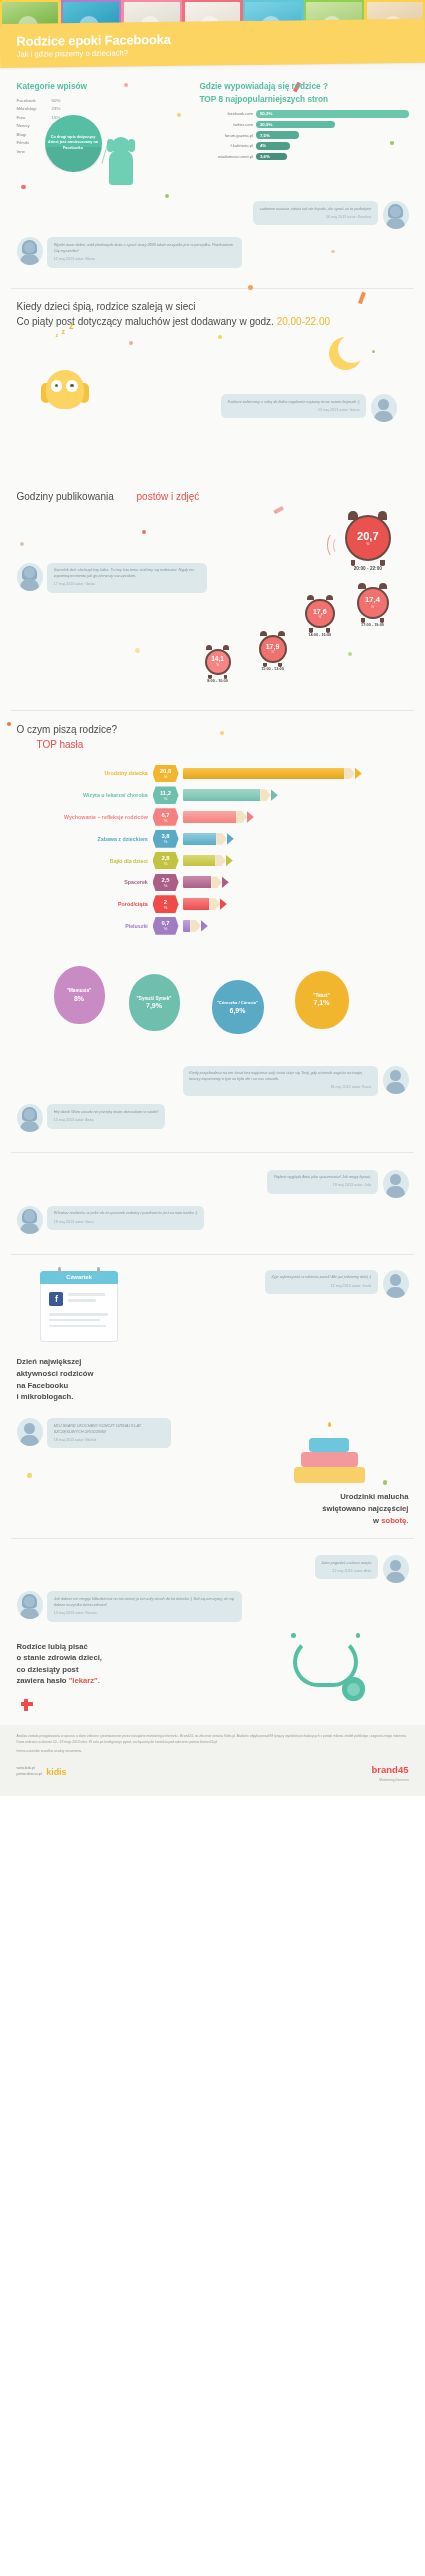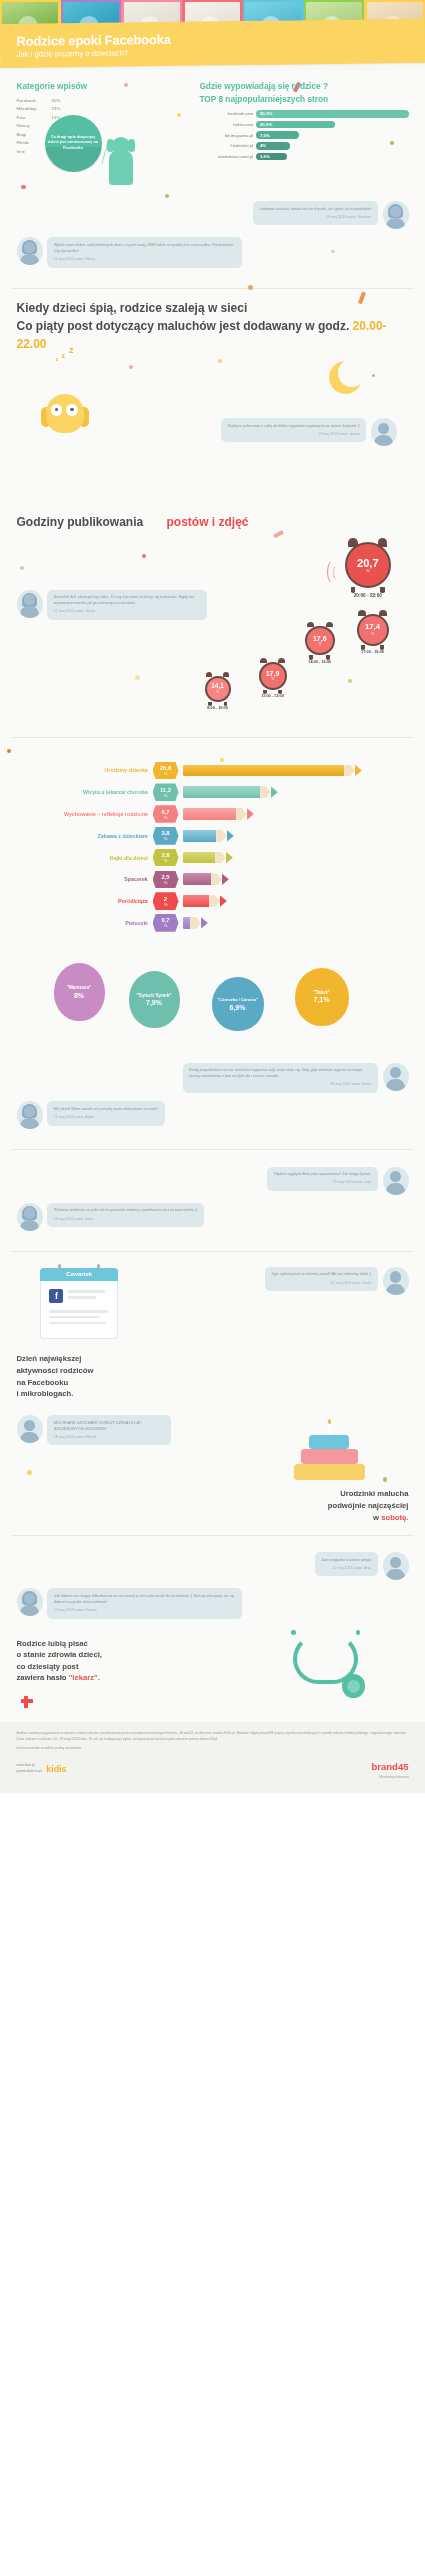--- a/index.html
+++ b/index.html
@@ -34,21 +34,21 @@
     background: #fcd462; padding: 9.5px 0 8.3px 16.5px;
     transform: rotate(-0.7deg); transform-origin: left center;
     box-shadow: 0 0.6px 1.8px rgba(0,0,0,.07);
   }
   .titleband h1 { font-size: 13px; font-weight: bold; color: #ffffff; letter-spacing: -0.2px; }
   .titleband h2 { font-size: 7.7px; font-weight: normal; color: #ffffff; margin-top: 1.8px; }
 
   
   .section { position: relative; padding: 10.6px 16.5px 11.8px 16.5px; }
   .sep { height:0.6px; background:#e8e8e4; margin:0 10.6px; }
-  h3.head { font-size: 12px; font-weight: bold; color: #4c4c4c; line-height:1.5; }
+  h3.head { font-size: 10px; font-weight: normal; color: #4c4c4c; line-height:1.5; }
   h3.head .accent-y { color: #f2b52e; }
   h3.head .accent-r { color: #ef4b4b; padding-left: 20px; }
   .green-head { color: #54bfa4; font-size: 8.3px; font-weight: bold; }
 
   
   .dot { position:absolute; border-radius:50%; }
   .bar { position:absolute; border-radius:0.6px; }
 
   
   .s1 { display:flex; gap:5.9px; position:relative; }
@@ -526,20 +526,24 @@
       <div class="dot" style="left:118px;top:144px;width:5.3px;height:5.3px;background:#fae0a4;"></div>
       <div class="dot" style="left:331px;top:148px;width:4.1px;height:4.1px;background:#b9d98a;"></div>
     </div>
   </div>
 
   <div class="sep"></div>
 
   <div class="section">
     <div class="dot" style="left:7px;top:10.6px;width:4.1px;height:4.1px;background:#ee7733;"></div>
     <div class="dot" style="left:220px;top:20px;width:4.1px;height:4.1px;background:#fcd462;"></div>
+    <h3 class="head">
+      <span>O czym piszą rodzice?</span><br>
+      <span class="accent-r">TOP hasła</span>
+    </h3>
 
     <div class="pencils">
       <div class="prow">
         <span class="plbl" style="color:#f2b52e;">Urodziny dziecka</span>
         <span class="hex" style="background:#f2b52e;">
           <span>20,8</span>
           <span class="pc">%</span>
         </span>
         <span class="pencil">
           <span class="shaft" style="width:161px;background:linear-gradient(#f7c44e,#f2b52e 50%,#e0a41f);"></span>
@@ -775,21 +779,21 @@
             <div class="meta">18 maj 2013 autor: Michał</div>
           </div>
         </div>
       </div>
       <div class="dot" style="left:10.6px;top:59px;width:4.7px;height:4.7px;background:#fcd462;"></div>
       <div class="dot" style="left:366px;top:66px;width:4.1px;height:4.1px;background:#9ec96a;"></div>
     </div>
 
     <div class="bigtext" style="text-align:right;">
       <span>Urodzinki malucha</span><br>
-      <span>podwójnie najczęściej</span><br>
+      <span>świętowano najczęściej</span><br>
       <span>w </span><span class="r">sobotę.</span>
     </div>
   </div>
 
   <div class="sep"></div>
 
   <div class="section">
     <div class="chat">
       <div class="chat-row right">
         <div class="avatar">

